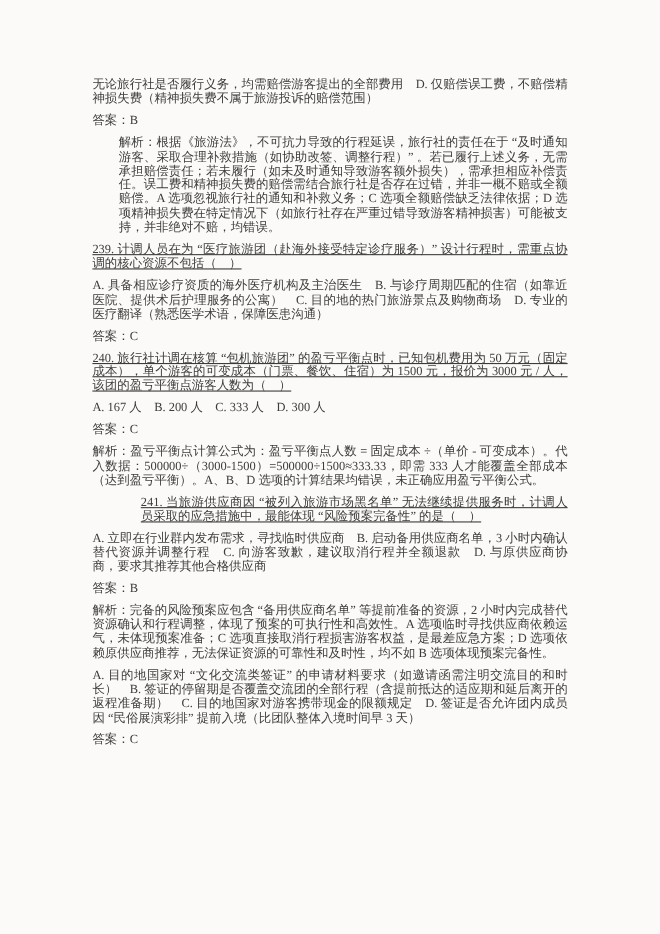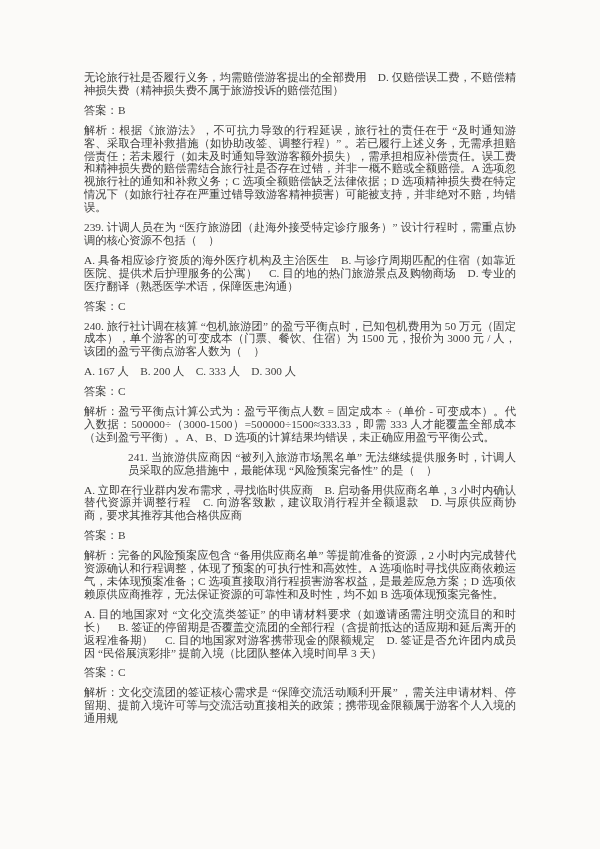--- a/index.html
+++ b/index.html
@@ -22,38 +22,37 @@
   .para {
     margin: 0 0 7px 0;
     font-family: "Liberation Serif", "DejaVu Serif", serif;
     font-size: 11.3px;
     line-height: 12.9px;
     color: #3c3c3c;
     text-align: justify;
     word-break: break-all;
   }
   .para.answer { margin-bottom: 7px; }
-  .para.question { margin-top: 1px; }
+  .para.question { margin-top: 1px; text-decoration: underline; }
 </style>
 </head>
 <body style="background: rgb(251, 250, 248);">
 
 <div class="page">
   <div class="text-column" id="doc">
       <p class="para body" style="color: rgb(60, 60, 60);">无论旅行社是否履行义务，均需赔偿游客提出的全部费用　D. 仅赔偿误工费，不赔偿精神损失费（精神损失费不属于旅游投诉的赔偿范围）</p>
       <p class="para answer" style="color: rgb(60, 60, 60);">答案：B</p>
-      <p class="para analysis" style="color: rgb(60, 60, 60);">解析：根据《旅游法》，不可抗力导致的行程延误，旅行社的责任在于 “及时通知游客、采取合理补救措施（如协助改签、调整行程）” 。若已履行上述义务，无需承担赔偿责任；若未履行（如未及时通知导致游客额外损失），需承担相应补偿责任。误工费和精神损失费的赔偿需结合旅行社是否存在过错，并非一概不赔或全额赔偿。A 选项忽视旅行社的通知和补救义务；C 选项全额赔偿缺乏法律依据；D 选项精神损失费在特定情况下（如旅行社存在严重过错导致游客精神损害）可能被支持，并非绝对不赔，均错误。</p>
+      <p class="para analysis" style="color: rgb(60, 60, 60); margin-left: 24px;">解析：根据《旅游法》，不可抗力导致的行程延误，旅行社的责任在于 “及时通知游客、采取合理补救措施（如协助改签、调整行程）” 。若已履行上述义务，无需承担赔偿责任；若未履行（如未及时通知导致游客额外损失），需承担相应补偿责任。误工费和精神损失费的赔偿需结合旅行社是否存在过错，并非一概不赔或全额赔偿。A 选项忽视旅行社的通知和补救义务；C 选项全额赔偿缺乏法律依据；D 选项精神损失费在特定情况下（如旅行社存在严重过错导致游客精神损害）可能被支持，并非绝对不赔，均错误。</p>
       <p class="para question" style="color: rgb(60, 60, 60);">239. 计调人员在为 “医疗旅游团（赴海外接受特定诊疗服务）” 设计行程时，需重点协调的核心资源不包括（　）</p>
       <p class="para options" style="color: rgb(60, 60, 60);">A. 具备相应诊疗资质的海外医疗机构及主治医生　B. 与诊疗周期匹配的住宿（如靠近医院、提供术后护理服务的公寓）　C. 目的地的热门旅游景点及购物商场　D. 专业的医疗翻译（熟悉医学术语，保障医患沟通）</p>
       <p class="para answer" style="color: rgb(60, 60, 60);">答案：C</p>
       <p class="para question" style="color: rgb(60, 60, 60);">240. 旅行社计调在核算 “包机旅游团” 的盈亏平衡点时，已知包机费用为 50 万元（固定成本），单个游客的可变成本（门票、餐饮、住宿）为 1500 元，报价为 3000 元 / 人，该团的盈亏平衡点游客人数为（　）</p>
       <p class="para options" style="color: rgb(60, 60, 60);">A. 167 人　B. 200 人　C. 333 人　D. 300 人</p>
       <p class="para answer" style="color: rgb(60, 60, 60);">答案：C</p>
       <p class="para analysis" style="color: rgb(60, 60, 60);">解析：盈亏平衡点计算公式为：盈亏平衡点人数 = 固定成本 ÷（单价 - 可变成本）。代入数据：500000÷（3000-1500）=500000÷1500≈333.33，即需 333 人才能覆盖全部成本（达到盈亏平衡）。A、B、D 选项的计算结果均错误，未正确应用盈亏平衡公式。</p>
       <p class="para question" style="color: rgb(60, 60, 60); margin-left: 44px;">241. 当旅游供应商因 “被列入旅游市场黑名单” 无法继续提供服务时，计调人员采取的应急措施中，最能体现 “风险预案完备性” 的是（　）</p>
       <p class="para options" style="color: rgb(60, 60, 60);">A. 立即在行业群内发布需求，寻找临时供应商　B. 启动备用供应商名单，3 小时内确认替代资源并调整行程　C. 向游客致歉，建议取消行程并全额退款　D. 与原供应商协商，要求其推荐其他合格供应商</p>
       <p class="para answer" style="color: rgb(60, 60, 60);">答案：B</p>
       <p class="para analysis" style="color: rgb(60, 60, 60);">解析：完备的风险预案应包含 “备用供应商名单” 等提前准备的资源，2 小时内完成替代资源确认和行程调整，体现了预案的可执行性和高效性。A 选项临时寻找供应商依赖运气，未体现预案准备；C 选项直接取消行程损害游客权益，是最差应急方案；D 选项依赖原供应商推荐，无法保证资源的可靠性和及时性，均不如 B 选项体现预案完备性。</p>
       <p class="para options" style="color: rgb(60, 60, 60);">A. 目的地国家对 “文化交流类签证” 的申请材料要求（如邀请函需注明交流目的和时长）　B. 签证的停留期是否覆盖交流团的全部行程（含提前抵达的适应期和延后离开的返程准备期）　C. 目的地国家对游客携带现金的限额规定　D. 签证是否允许团内成员因 “民俗展演彩排” 提前入境（比团队整体入境时间早 3 天）</p>
       <p class="para answer" style="color: rgb(60, 60, 60);">答案：C</p>
-      <p class="para analysis" style="color: rgb(60, 60, 60);">解析：文化交流团的签证核心需求是 “保障交流活动顺利开展” ，需关注申请材料、停留期、提前入境许可等与交流活动直接相关的政策；携带现金限额属于游客个人入境的通用规</p>
     </div>
 </div>
 
 </body></html>

